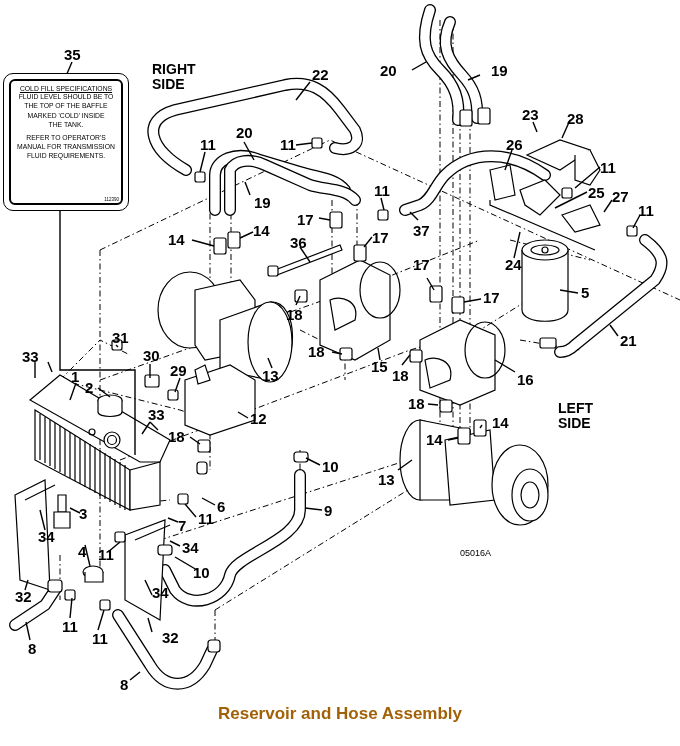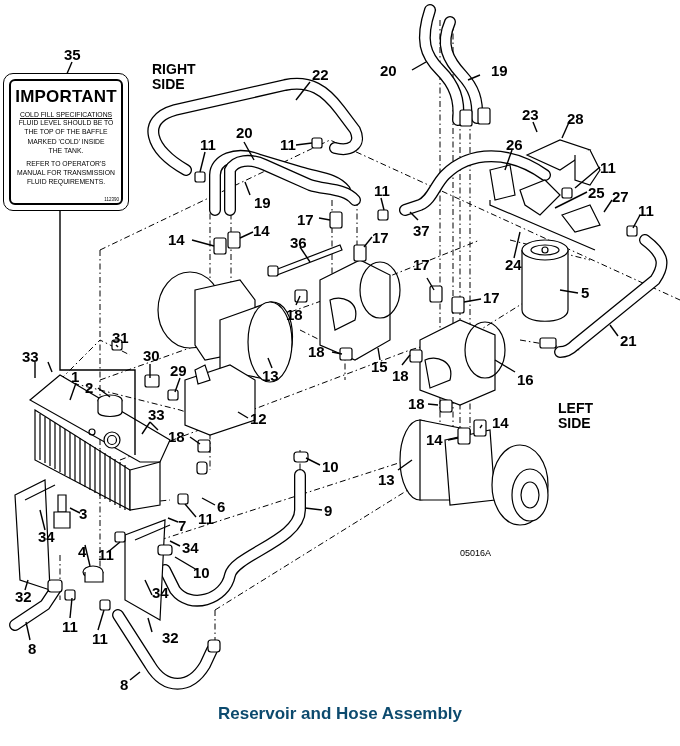--- a/index.html
+++ b/index.html
@@ -7,21 +7,21 @@
     #diagram { position: absolute; left: 0; top: 0; width: 680px; height: 746px; }
     .ln { stroke: #000; stroke-width: 1.2; fill: none; }
     .lnw { stroke: #000; stroke-width: 1.2; fill: #fff; }
     .dash { stroke: #000; stroke-width: 1; fill: none; stroke-dasharray: 6 3 1.5 3; }
     .lead { stroke: #000; stroke-width: 1.4; fill: none; }
     .hose { stroke: #000; stroke-width: 12; fill: none; stroke-linecap: round; }
     .hosein { stroke: #fff; stroke-width: 9.4; fill: none; stroke-linecap: round; }
     .callout { font-family: "Liberation Sans", sans-serif; font-weight: bold; font-size: 15px; fill: #000; }
     .side { font-family: "Liberation Sans", sans-serif; font-weight: bold; font-size: 14px; fill: #000; }
     .fig { font-family: "Liberation Sans", sans-serif; font-size: 9px; fill: #000; }
-    #caption { position: absolute; left: 0; width: 680px; top: 704px; text-align: center; font-weight: bold; font-size: 17px; color: #0c4a6e; }
+    #caption { position: absolute; left: 0; width: 680px; top: 704px; text-align: center; font-weight: bold; font-size: 17px; color: #a16207; }
     #sign { position: absolute; left: 3px; top: 73px; width: 124px; height: 136px; border: 1px solid #000; border-radius: 10px; background: #fff; }
     #sign-inner { position: absolute; left: 5px; top: 5px; right: 5px; bottom: 5px; border: 2.5px solid #000; border-radius: 6px; text-align: center; }
     #sign-head { font-weight: bold; font-size: 17px; margin-top: 6px; letter-spacing: 0.2px; }
     #sign-sub { font-size: 6.8px; text-decoration: underline; margin-top: 4px; }
     .sign-line { font-size: 6.8px; line-height: 9.4px; }
     #sign-body { margin-top: 0px; }
     #sign-ref { margin-top: 3px; }
     #sign-code { position: absolute; right: 2px; bottom: 1px; font-size: 4.5px; }
   </style>
 </head>
@@ -367,21 +367,20 @@
     <text class="callout" x="62" y="632">11</text>
     <text class="callout" x="92" y="644">11</text>
     <text class="callout" x="162" y="643">32</text>
     <text class="callout" x="28" y="654">8</text>
     <text class="callout" x="120" y="690">8</text>
   </g>
 </svg>
 
 <div id="sign">
   <div id="sign-inner">
-    <div id="sign-head">IMPORTANT</div>
     <div id="sign-sub">COLD FILL SPECIFICATIONS</div>
     <div id="sign-body">
       <div class="sign-line">FLUID LEVEL SHOULD BE TO</div>
       <div class="sign-line">THE TOP OF THE BAFFLE</div>
       <div class="sign-line">MARKED 'COLD' INSIDE</div>
       <div class="sign-line">THE TANK.</div>
     </div>
     <div id="sign-ref">
       <div class="sign-line">REFER TO OPERATOR'S</div>
       <div class="sign-line">MANUAL FOR TRANSMISSION</div>

